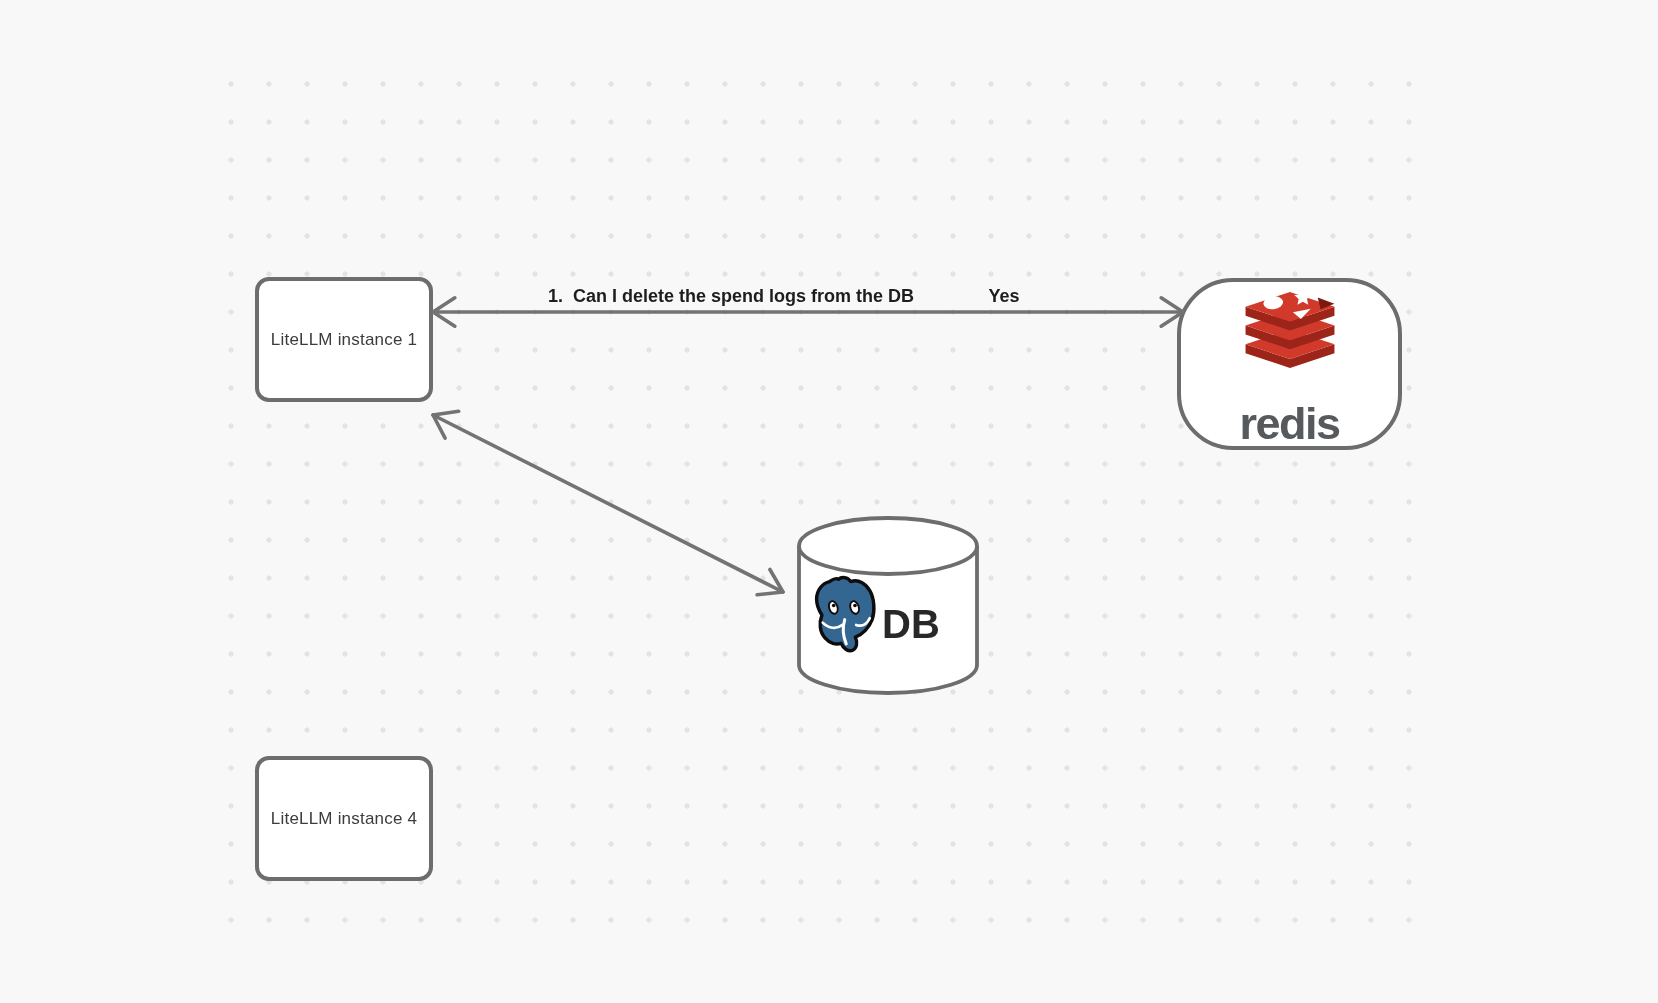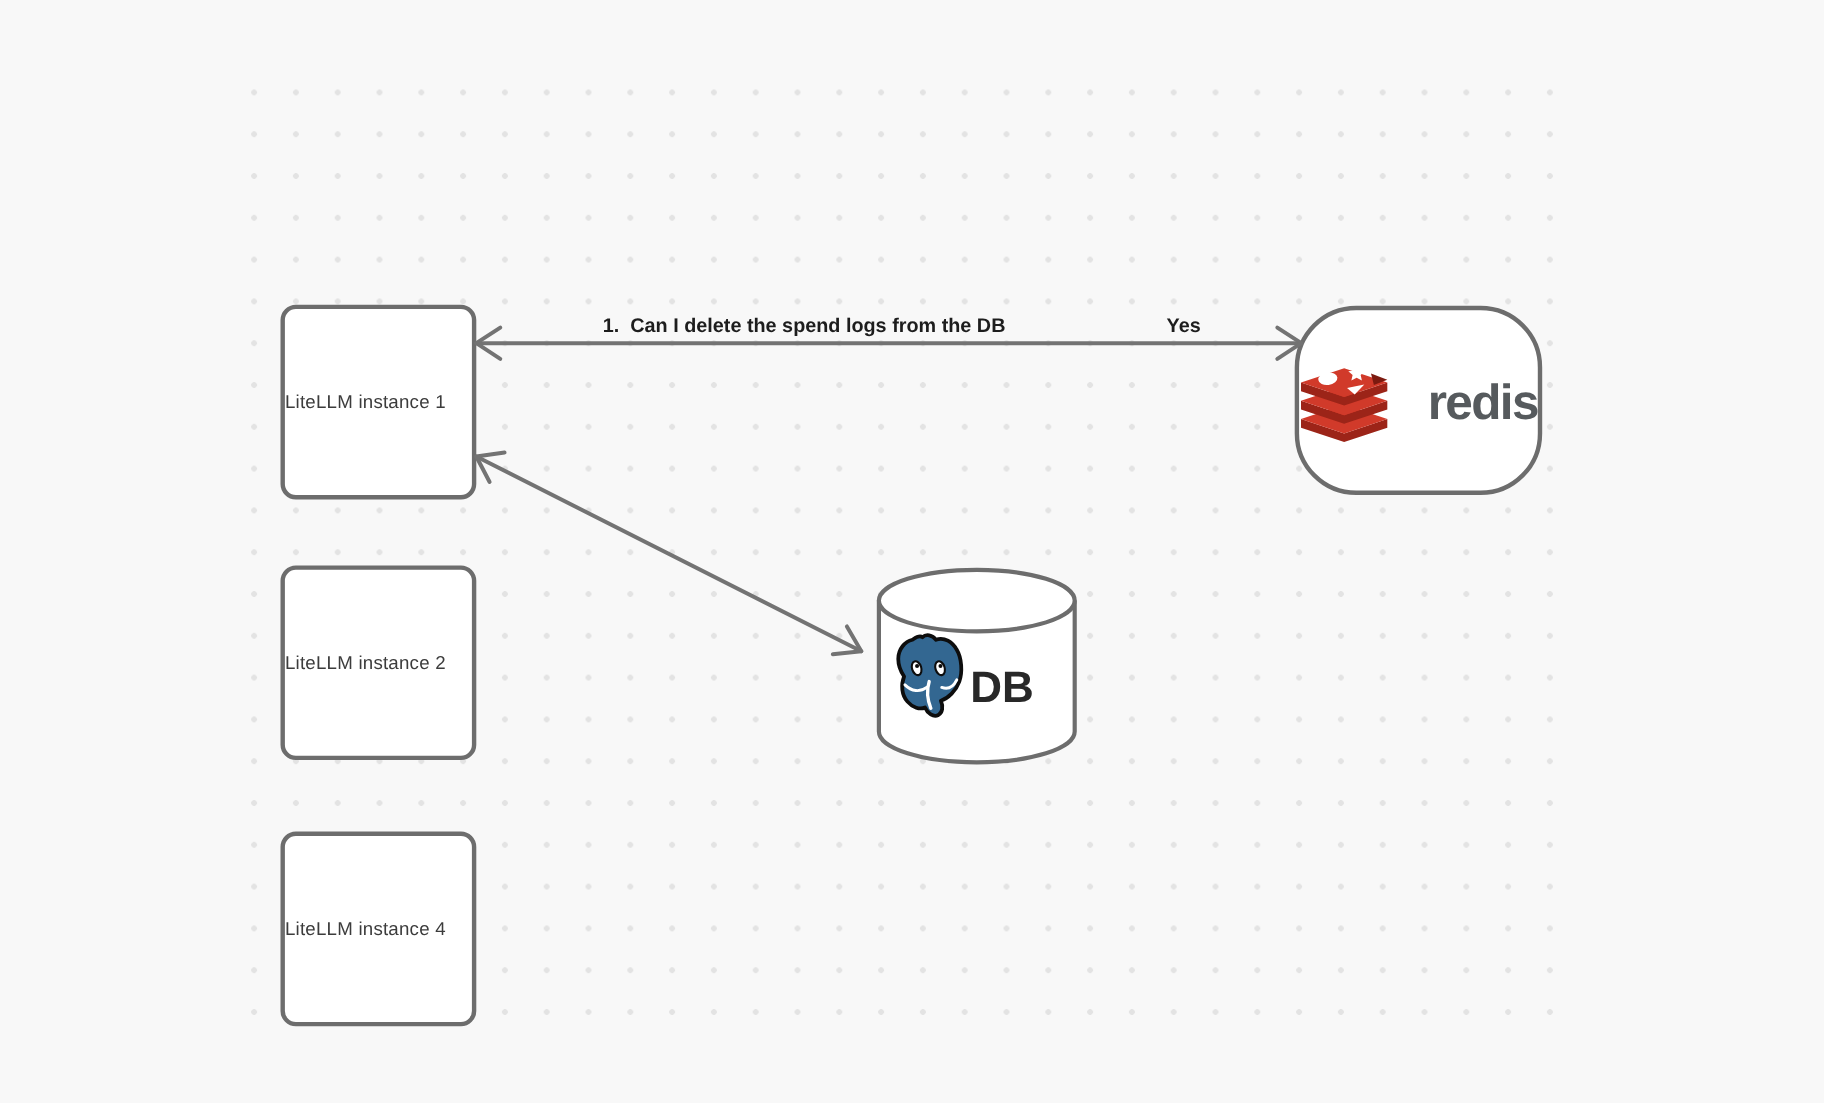--- a/index.html
+++ b/index.html
@@ -6,29 +6,29 @@
   .canvas{
     position:relative;width:1658px;height:1003px;overflow:hidden;
     background:#f8f8f8;font-family:"Liberation Sans",sans-serif;
   }
   .dotgrid{
     position:absolute;left:212px;top:65px;width:1216px;height:874px;
     background-image:radial-gradient(circle,#e3e3e3 2.3px,rgba(227,227,227,0) 2.9px);
     background-size:38px 38px;
   }
   .inst{
-    position:absolute;left:255px;width:178px;height:177px;
+    position:absolute;left:255px;width:178px;height:125px;
     background:#ffffff;border:4px solid #6d6d6d;border-radius:14px;
-    box-sizing:border-box;display:flex;align-items:center;justify-content:flex-start;
+    box-sizing:border-box;display:flex;align-items:center;justify-content:center;
   }
   .inst-label{font-size:17px;color:#3c3c3c;letter-spacing:.2px;}
   .redis-node{
     position:absolute;left:1177px;top:278px;width:225px;height:172px;
     background:#ffffff;border:4px solid #6d6d6d;border-radius:56px;
-    box-sizing:border-box;display:flex;flex-direction:row;
+    box-sizing:border-box;display:flex;flex-direction:column;
     align-items:center;justify-content:center;padding-top:6px;gap:35px;
   }
   .redis-word{
     font-size:45px;font-weight:700;color:#565a5d;line-height:1;
     letter-spacing:-1.5px;margin-top:-3px;
   }
   .db-node{position:absolute;left:795px;top:514px;}
   .cyl{fill:#ffffff;stroke:#6d6d6d;stroke-width:3.8;}
   .db-text{font-family:"Liberation Sans",sans-serif;font-size:40px;font-weight:600;fill:#282828;}
   .arrows{position:absolute;left:0;top:0;pointer-events:none;}
@@ -40,23 +40,20 @@
 </style>
 </head>
 <body>
 
 <div class="canvas">
 
   <div class="dotgrid"></div>
 
   <div class="inst" style="top:277px">
     <span class="inst-label">LiteLLM instance 1</span>
-  </div>
-  <div class="inst" style="top:514px">
-    <span class="inst-label">LiteLLM instance 2</span>
   </div>
   <div class="inst" style="top:756px">
     <span class="inst-label">LiteLLM instance 4</span>
   </div>
 
   <div class="redis-node">
     <svg class="redis-logo" width="96" height="82" viewBox="0 -2 94 82">
 
       <path d="M2,55 L47,70 L92,55 L92,64 L47,79 L2,64 Z" fill="#9c2418"></path>
       <path d="M2,55 L47,40 L92,55 L47,70 Z" fill="#d13a2a"></path>
@@ -101,15 +98,15 @@
       <path d="M1161.2,297.8 L1183,312 L1161.2,326.2"></path>
     </g>
     <g>
       <path d="M433,415 L783,592"></path>
       <path d="M458.7,411.3 L433,415 L445.1,438.2"></path>
       <path d="M769.9,569.5 L783,592 L757.1,594.8"></path>
     </g>
   </svg>
 
   <div class="arrow-label" style="left:731px;top:296px">1.  Can I delete the spend logs from the DB</div>
-  <div class="arrow-label" style="left:1076px;top:296px">Yes</div>
+  <div class="arrow-label" style="left:1004px;top:296px">Yes</div>
 
 </div>
 
 </body></html>

